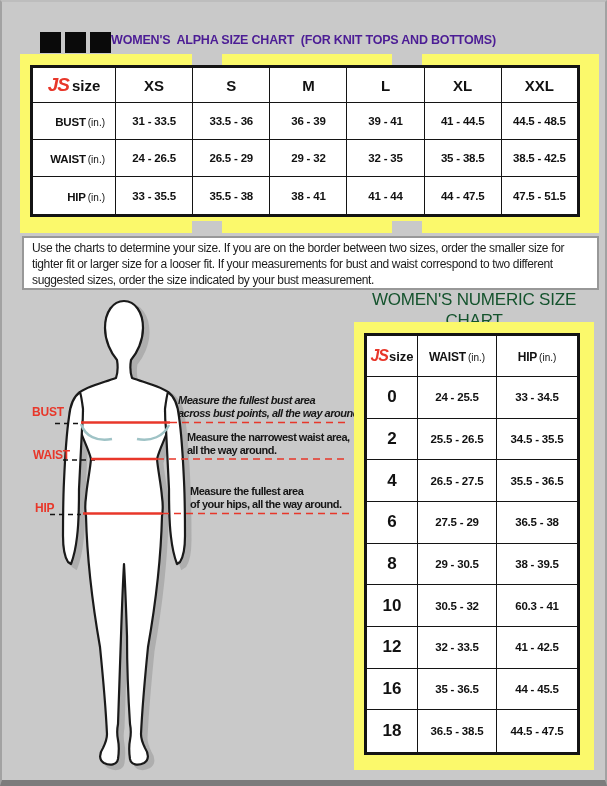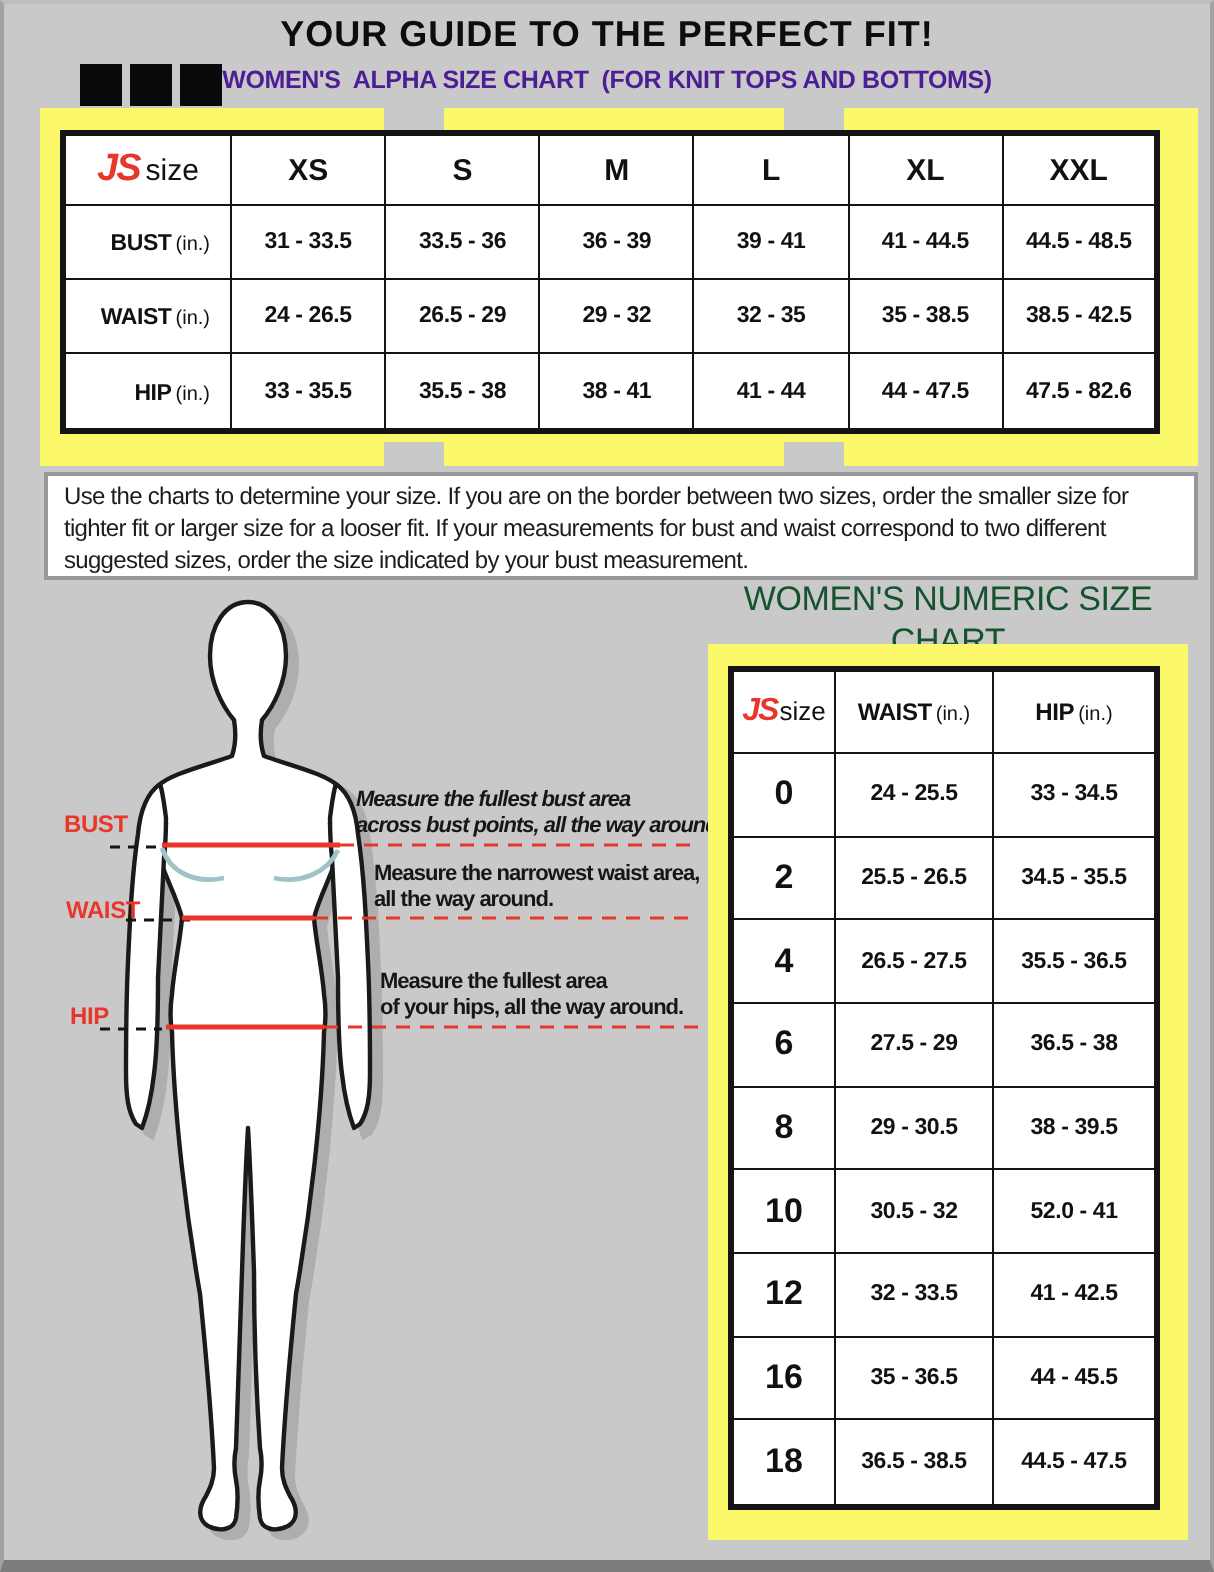--- a/index.html
+++ b/index.html
@@ -23,21 +23,21 @@
   table{border-collapse:collapse;table-layout:fixed;background:#fff;}
   .alpha-table{position:absolute;left:10px;top:11px;width:550px;height:152px;border:3px solid #141414;}
   .alpha-table td{border:1.6px solid #141414;text-align:center;vertical-align:middle;padding:0;color:#111;}
   .alpha-table td.first{width:82px;}
   .alpha-table tr.hdr td{height:34px;font-size:15px;font-weight:bold;}
   .row-label{text-align:right !important;padding-right:10px !important;}
   .lbl{font-weight:bold;font-size:11.5px;letter-spacing:-.2px;}
   .unit{font-size:10px;font-weight:normal;margin-left:2px;}
   .val{font-weight:bold;font-size:11.5px;letter-spacing:-.2px;}
   .js{color:#e8372a;font-style:italic;font-weight:800;font-size:19px;letter-spacing:-1px;}
-  .size-word{font-size:15px;font-weight:normal;margin-left:3px;color:#111;}
+  .size-word{font-size:15px;font-weight:bold;margin-left:3px;color:#111;}
   
   .instructions{position:absolute;left:20px;top:234px;width:577px;height:54px;background:#fff;
     border:2px solid #989898;box-sizing:border-box;padding:2px 8px 0 8px;
     font-size:12px;letter-spacing:-.35px;line-height:1.35;color:#1c1c1c;}
   
   .fig-svg{position:absolute;left:15px;top:293px;}
   .meas-label{position:absolute;color:#e8372a;font-weight:bold;font-size:12px;letter-spacing:-.2px;}
   .meas-note{position:absolute;font-weight:bold;font-size:11px;letter-spacing:-.5px;
     line-height:1.18;color:#161616;white-space:pre-line;}
   
@@ -51,21 +51,20 @@
   .numeric-table .js{font-size:16px;}
   .numeric-table .size-word{font-size:13px;margin-left:1px;}
   .numeric-table .lbl{font-size:12px;}
   .size-num{font-weight:bold;font-size:17px;}
 </style>
 </head>
 <body>
 
 <div class="page">
 
-  <div class="title">YOUR GUIDE TO THE PERFECT FIT!</div>
 
   <div class="squares">
     <div class="sq"></div>
     <div class="sq"></div>
     <div class="sq"></div>
   </div>
 
   <div class="alpha-heading">WOMEN'S  ALPHA SIZE CHART  (FOR KNIT TOPS AND BOTTOMS)</div>
 
   <div class="alpha-frame">
@@ -111,21 +110,21 @@
       </tr>
       <tr>
         <td class="first row-label">
           <span class="lbl">HIP</span><span class="unit">(in.)</span>
         </td>
         <td class="val">33 - 35.5</td>
         <td class="val">35.5 - 38</td>
         <td class="val">38 - 41</td>
         <td class="val">41 - 44</td>
         <td class="val">44 - 47.5</td>
-        <td class="val">47.5 - 82.6</td>
+        <td class="val">47.5 - 51.5</td>
       </tr>
     </tbody>
       </table>
   </div>
 
   <div class="instructions">
     <span>Use the charts to determine your size. If you are on the border between two sizes, order the smaller size for tighter fit or larger size for a looser fit. If your measurements for bust and waist correspond to two different suggested sizes, order the size indicated by your bust measurement.</span>
   </div>
 
   <svg class="fig-svg" width="340" height="480" viewBox="0 0 340 480">
@@ -222,21 +221,21 @@
         <td class="val">36.5 - 38</td>
       </tr>
       <tr>
         <td class="c1 size-num">8</td>
         <td class="c2 val">29 - 30.5</td>
         <td class="val">38 - 39.5</td>
       </tr>
       <tr>
         <td class="c1 size-num">10</td>
         <td class="c2 val">30.5 - 32</td>
-        <td class="val">52.0 - 41</td>
+        <td class="val">60.3 - 41</td>
       </tr>
       <tr>
         <td class="c1 size-num">12</td>
         <td class="c2 val">32 - 33.5</td>
         <td class="val">41 - 42.5</td>
       </tr>
       <tr>
         <td class="c1 size-num">16</td>
         <td class="c2 val">35 - 36.5</td>
         <td class="val">44 - 45.5</td>

